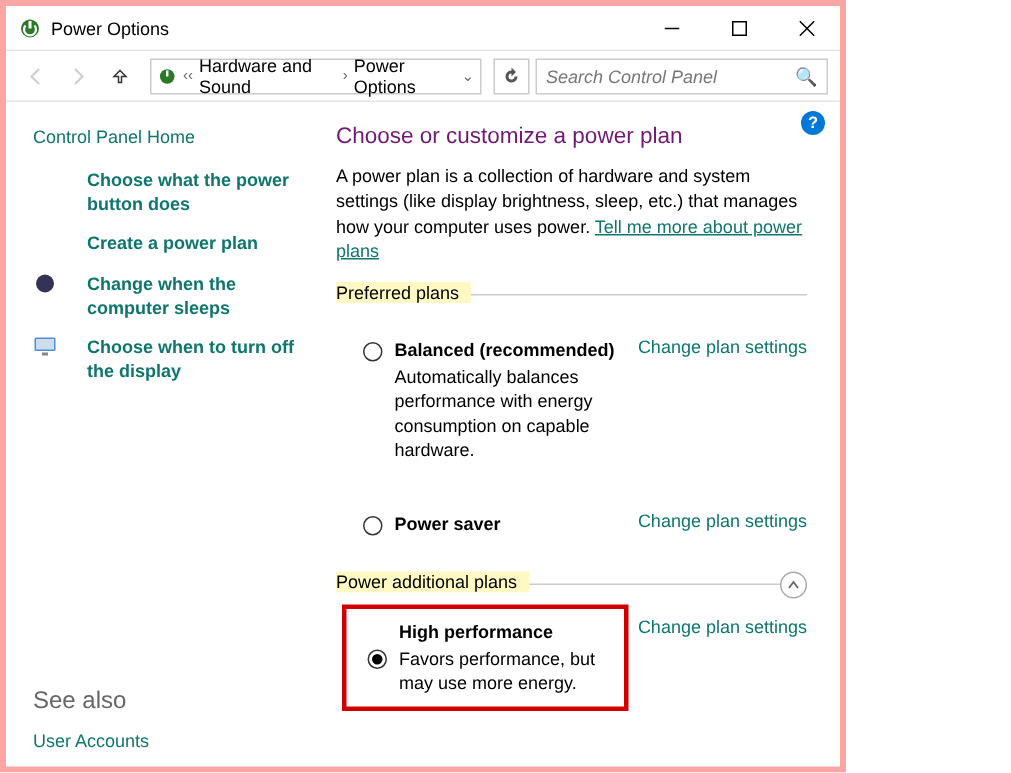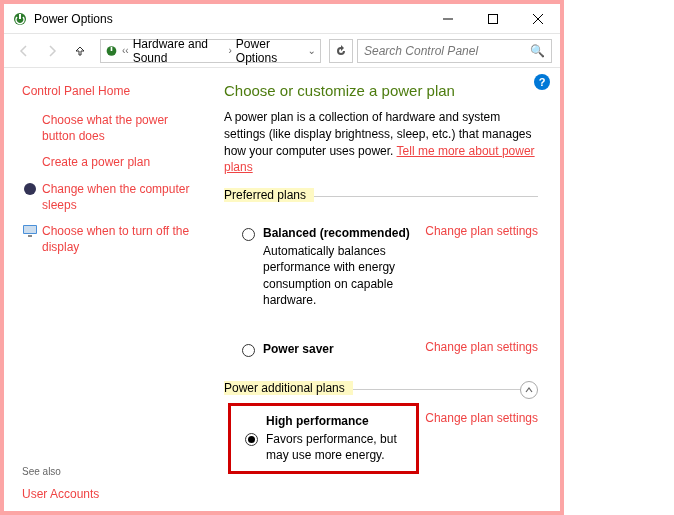--- a/index.html
+++ b/index.html
@@ -16,28 +16,28 @@
 .navbtn.enabled { opacity: 1; }
 .breadcrumb { flex: 1; height: 24px; border: 1px solid #ccc; display: flex; align-items: center; padding: 0 4px; gap: 4px; font-size: 12px; margin: 0 4px; }
 .breadcrumb .sep { color: #666; font-size: 10px; }
 .bc-icon { width: 16px; height: 16px; }
 .refresh { width: 24px; height: 24px; display: flex; align-items: center; justify-content: center; border: 1px solid #ccc; }
 .searchbox { width: 195px; height: 24px; border: 1px solid #ccc; display: flex; align-items: center; padding: 0 6px; color: #777; font-style: italic; justify-content: space-between; }
 .searchbox span:last-child { font-style: normal; color: #555; }
 .body { flex: 1; display: flex; position: relative; }
 .helpicon { position: absolute; top: 6px; right: 10px; width: 16px; height: 16px; border-radius: 50%; background: #0078d7; color: #fff; font-size: 11px; font-weight: bold; display: flex; align-items: center; justify-content: center; }
 .sidebar { width: 210px; padding: 16px 12px 10px 18px; display: flex; flex-direction: column; }
-.sidebar a, .link { color: #ef4444; text-decoration: none; cursor: pointer; }
+.sidebar a, .link { color: #0f766e; text-decoration: none; cursor: pointer; }
 .cphome { color: #0066cc; font-size: 12px; margin-bottom: 14px; display: block; }
-.sideitem { display: flex; gap: 4px; margin-bottom: 10px; line-height: 1.35; }
+.sideitem { display: flex; gap: 20px; margin-bottom: 10px; line-height: 1.35; font-weight: bold; }
 .sideicon { width: 16px; height: 16px; flex-shrink: 0; }
 .spacer { flex: 1; }
-.seealso { color: #666; font-size: 10px; margin-bottom: 10px; }
+.seealso { color: #666; font-size: 16px; margin-bottom: 10px; }
 .main { flex: 1; padding: 14px 22px 10px 10px; }
-h1 { color: #4d7c0f; font-size: 15px; font-weight: normal; margin-bottom: 10px; }
+h1 { color: #701a75; font-size: 15px; font-weight: normal; margin-bottom: 10px; }
 .desc { font-size: 12px; line-height: 1.4; margin-bottom: 12px; }
 .desc .link { text-decoration: underline; }
 .fieldset { position: relative; margin-bottom: 12px; }
 .fieldset-label { font-size: 12px; color: #000; background: #fef9c3; position: relative; z-index: 1; padding-right: 8px; }
 .fieldset-line { position: absolute; top: 8px; left: 0; right: 0; height: 1px; background: #ccc; z-index: 0; }
 .fieldset-header { position: relative; margin-bottom: 8px; display: flex; align-items: center; }
 .expand-btn { width: 18px; height: 18px; border: 1px solid #aaa; border-radius: 50%; display: flex; align-items: center; justify-content: center; background: #fff; z-index: 1; position: absolute; right: 0; top: 0; }
 .plan { display: flex; padding: 4px 0 10px 18px; gap: 8px; align-items: flex-start; }
 .plan.boxed { border: 3px solid #d00000; padding: 8px 8px 8px 14px; margin-left: 4px; margin-right: -2px; align-items: center;}
 .radio { width: 13px; height: 13px; border: 1px solid #333; border-radius: 50%; margin-top: 2px; flex-shrink: 0; position: relative; }

